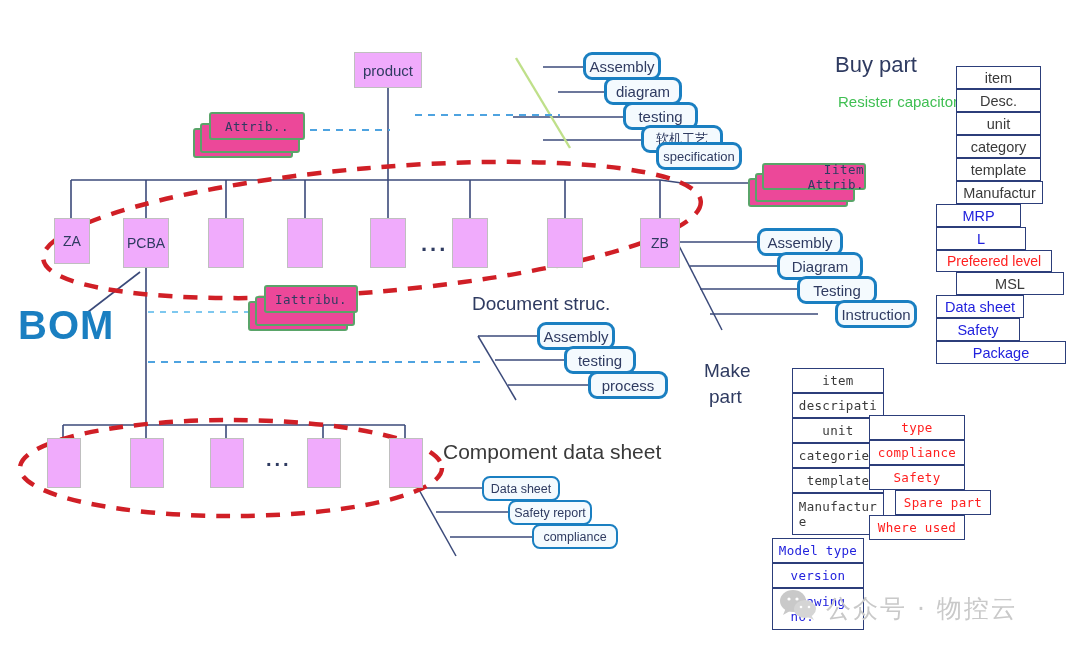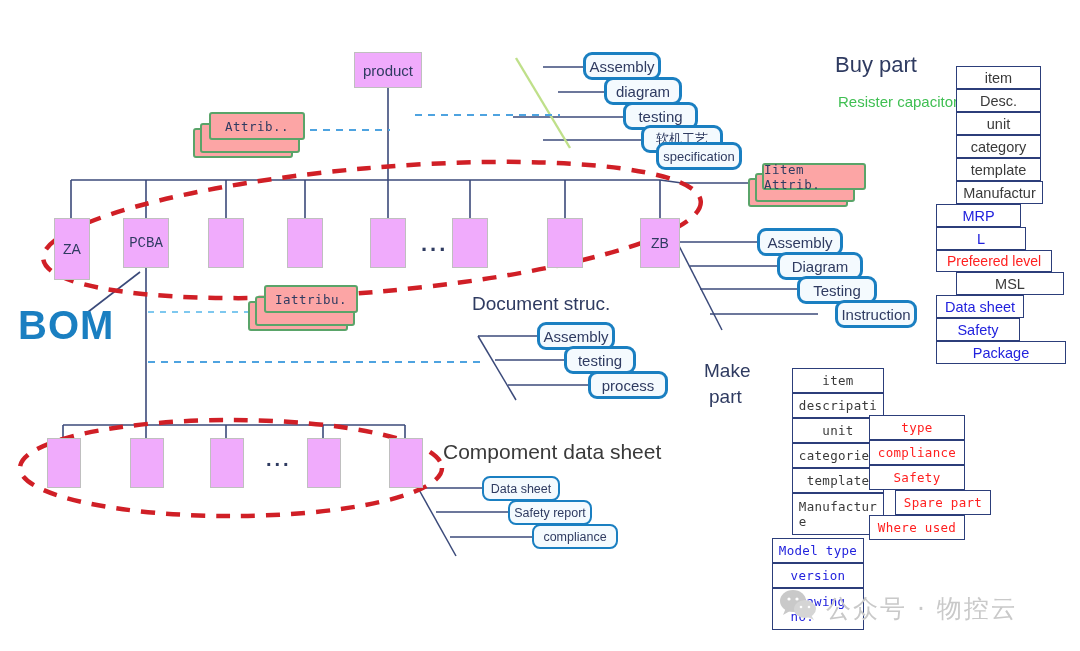--- a/index.html
+++ b/index.html
@@ -19,21 +19,21 @@
 
   
   .chip{border:3px solid #1a7fc1;border-radius:9px;background:#f4fafe;
         display:flex;align-items:center;justify-content:center;
         color:#2f3b61;font-size:15px;white-space:nowrap;padding:0 5px;}
   .chip.sm{font-size:12.5px;border-width:2.6px;border-radius:8px;}
 
   
   .gstack{position:absolute;}
   .gchip{position:absolute;border:2px solid #5aa469;border-radius:3px;
-         background:#fca5a5;}
+         background:#ec4899;text-align:right;}
   .gchip.top{display:flex;align-items:center;justify-content:center;
              font-family:"DejaVu Sans Mono","Liberation Mono",monospace;
              font-size:12.5px;color:#2f3b61;letter-spacing:.5px;}
 
   
   .lab{position:absolute;color:#2f3b61;white-space:nowrap;}
   .lab.bom{color:#1a7fc1;font-size:40px;letter-spacing:1px;font-weight:bold;}
   .lab.big{font-size:19px;}
   .lab.grn{color:#3fbf52;font-size:15px;text-align:center;line-height:18px;}
   .lab.dark{color:#3a3a3a;}
@@ -133,22 +133,22 @@
     <g stroke="#4ea3e0" stroke-width="2" stroke-dasharray="7 6" fill="none">
       <line x1="148" y1="362" x2="482" y2="362"></line>
     </g>
 
     <ellipse cx="372" cy="230" rx="330" ry="62" fill="none" stroke="#d01f26" stroke-width="4.5" stroke-dasharray="14 11" transform="rotate(-5 372 230)"></ellipse>
     <ellipse cx="231" cy="468" rx="211" ry="48" fill="none" stroke="#d01f26" stroke-width="4.5" stroke-dasharray="14 11"></ellipse>
   </svg>
 
   <div class="abs node product" style="left:354px;top:52px;width:68px;height:36px;">product</div>
 
-  <div class="abs node" style="left:54px;top:218px;width:36px;height:62px;">ZA</div>
-  <div class="abs node" style="left:123px;top:218px;width:46px;height:50px;font-family:Liberation Mono, monospace;">PCBA</div>
+  <div class="abs node" style="left:54px;top:218px;width:36px;height:46px;">ZA</div>
+  <div class="abs node" style="left:123px;top:218px;width:46px;height:50px;">PCBA</div>
   <div class="abs node" style="left:208px;top:218px;width:36px;height:50px;"></div>
   <div class="abs node" style="left:287px;top:218px;width:36px;height:50px;"></div>
   <div class="abs node" style="left:370px;top:218px;width:36px;height:50px;"></div>
   <div class="abs node" style="left:452px;top:218px;width:36px;height:50px;"></div>
   <div class="abs node" style="left:547px;top:218px;width:36px;height:50px;"></div>
   <div class="abs node" style="left:640px;top:218px;width:40px;height:50px;">ZB</div>
   <div class="lab" style="left:421px;top:231px;font-size:22px;letter-spacing:3px;font-weight:bold;">...</div>
 
   <div class="abs node" style="left:47px;top:438px;width:34px;height:50px;"></div>
   <div class="abs node" style="left:130px;top:438px;width:34px;height:50px;"></div>

